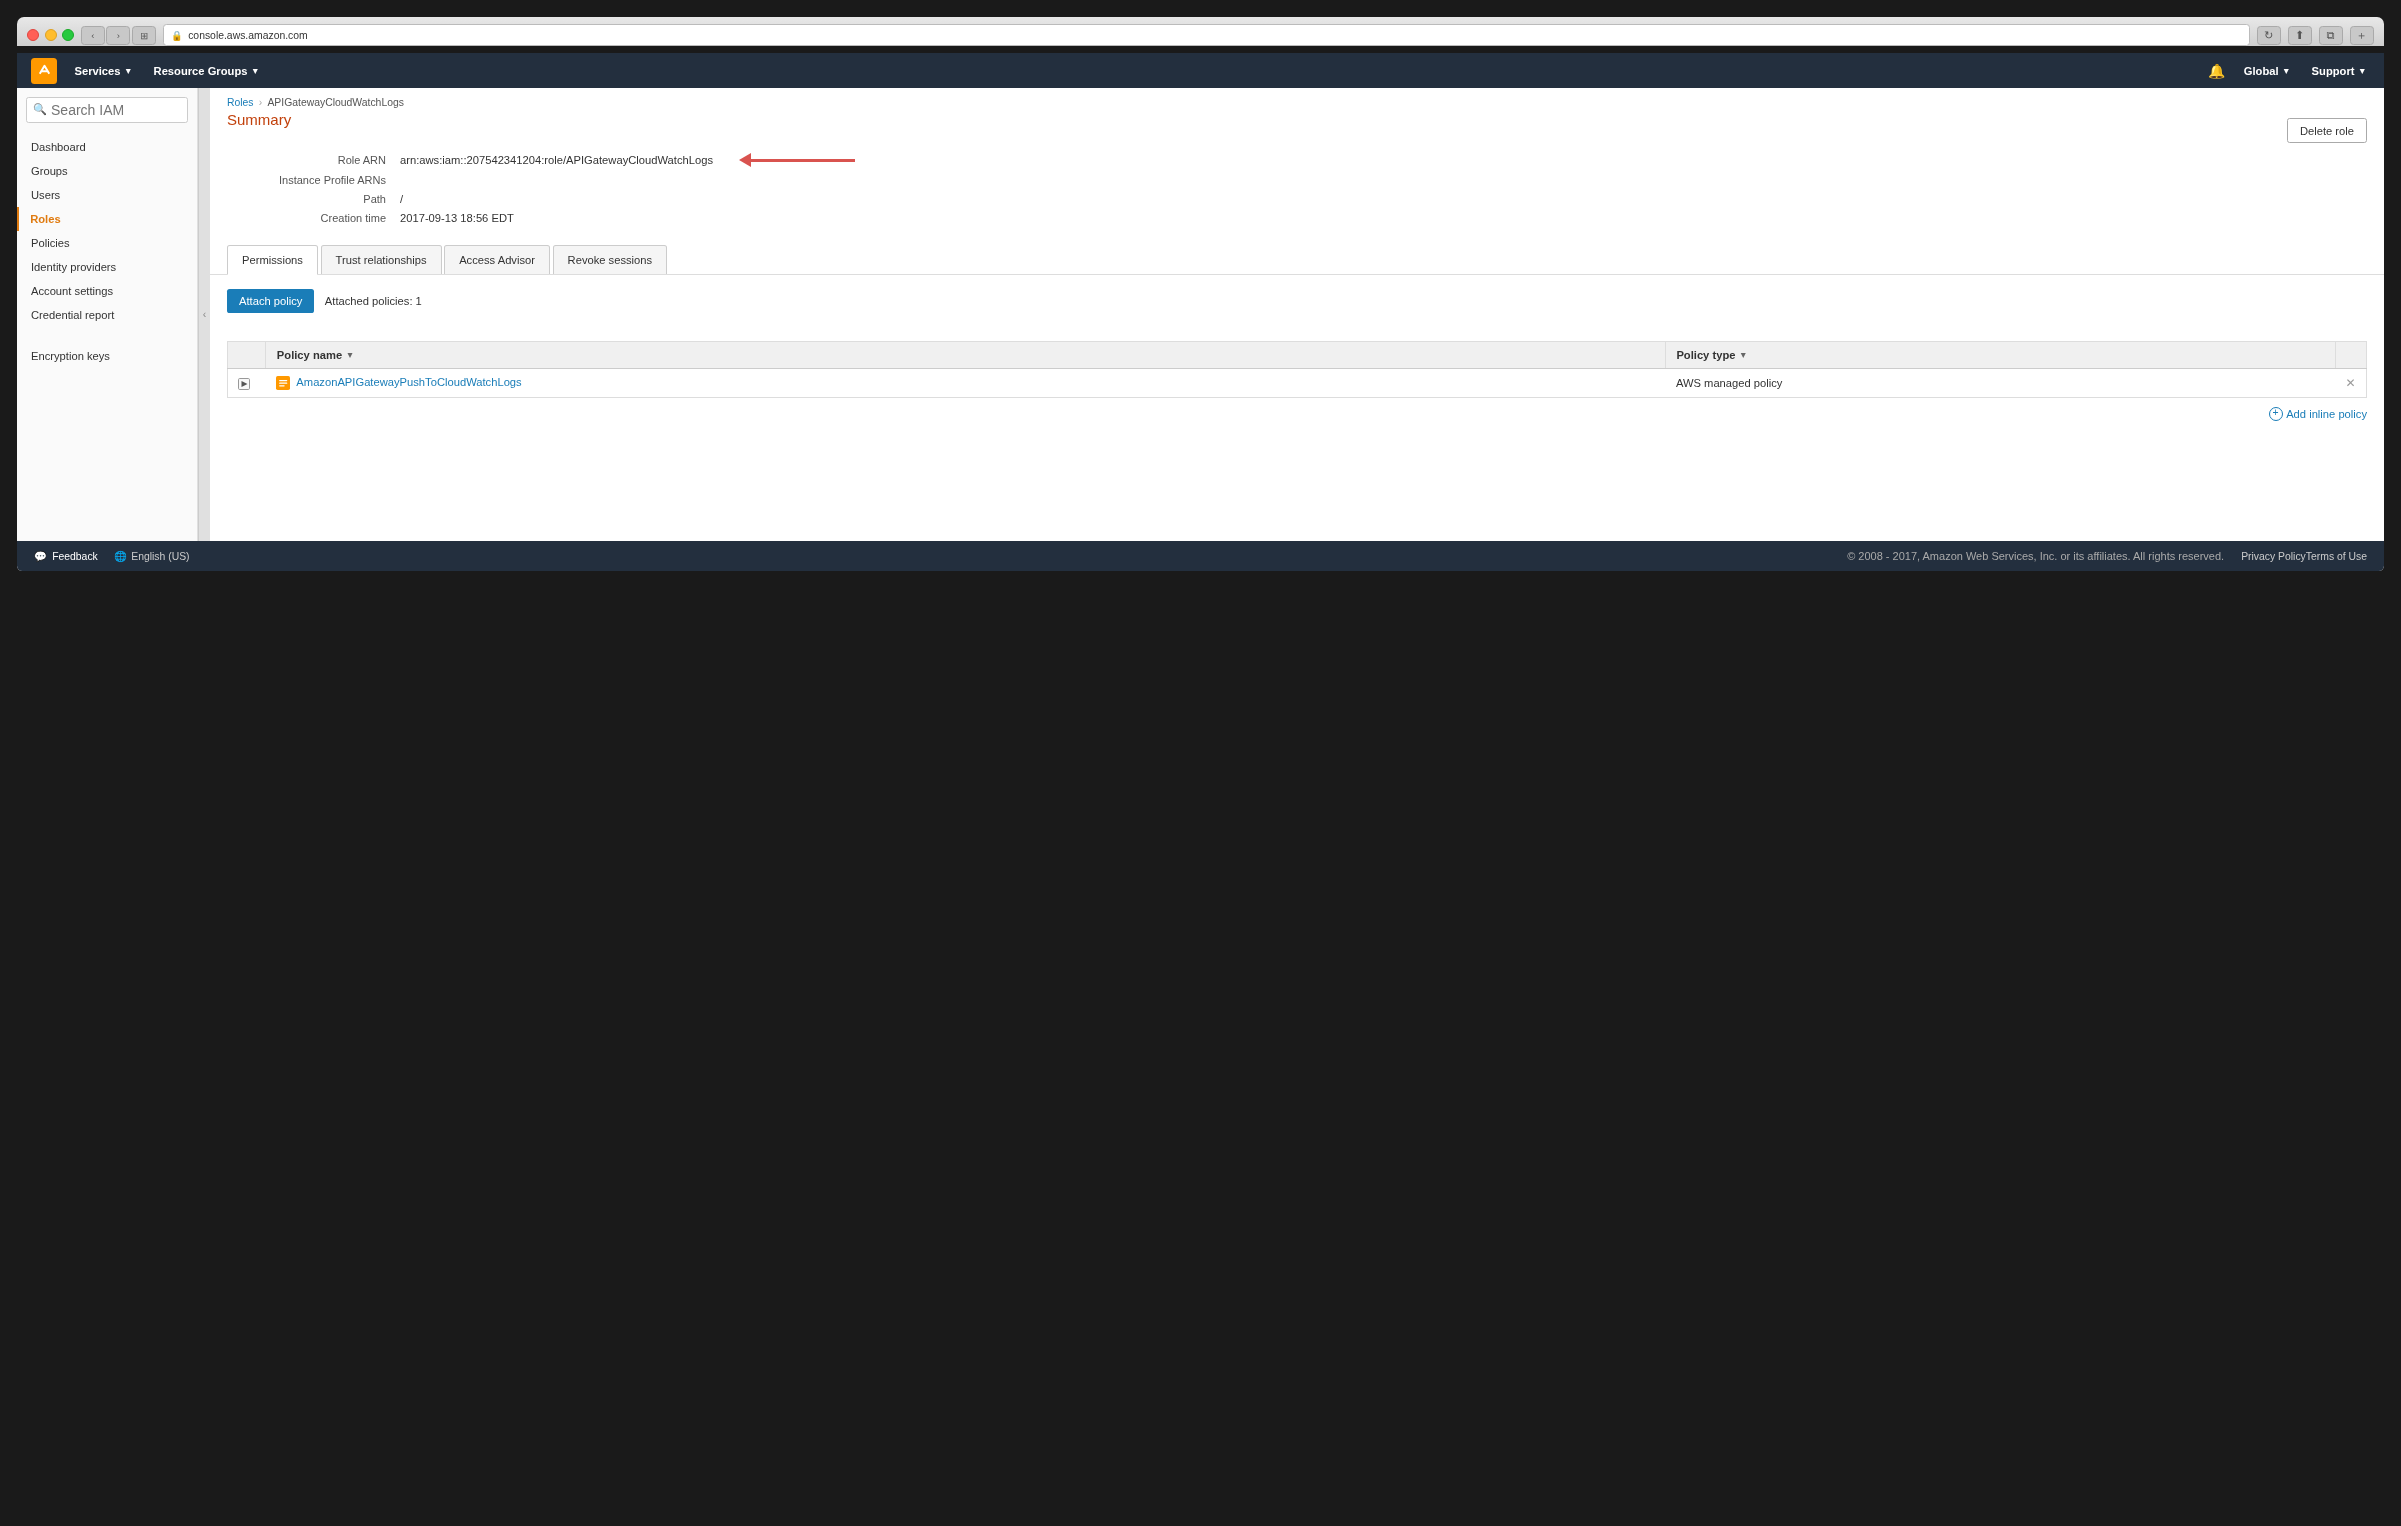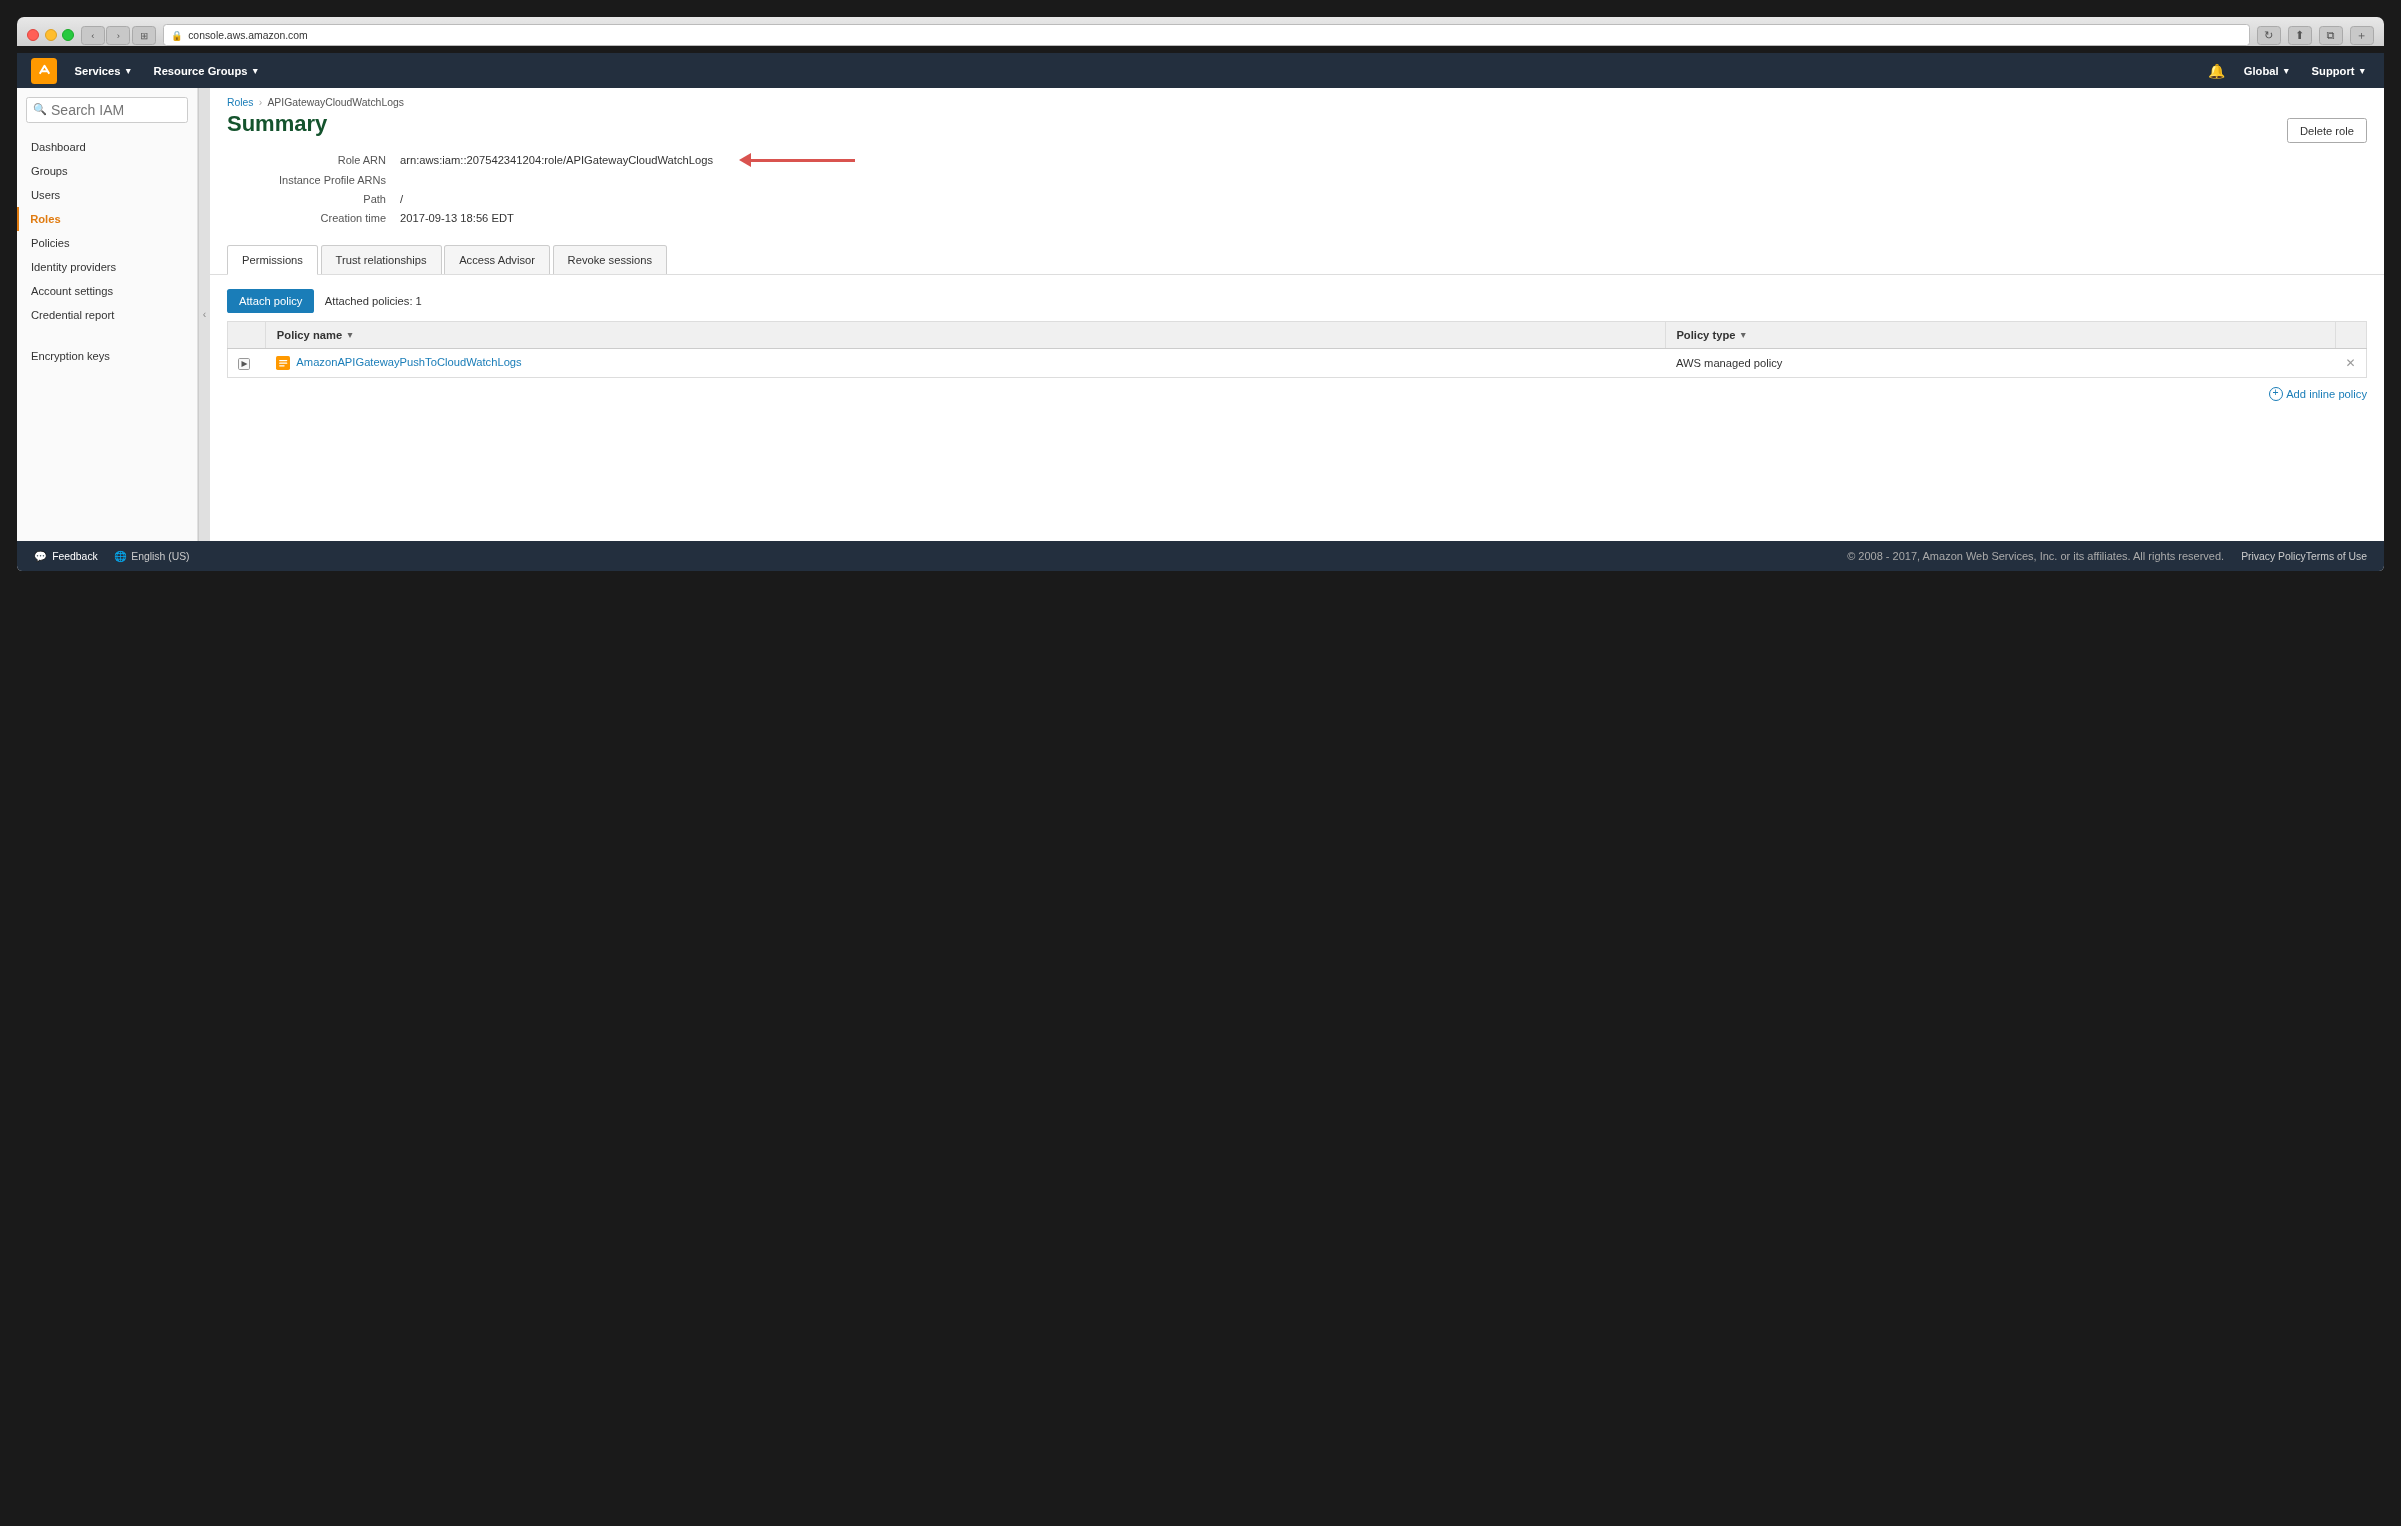--- a/index.html
+++ b/index.html
@@ -224,23 +224,23 @@
     .breadcrumb-sep { color: #aaa; }
 
     
     .summary-header {
       display: flex;
       align-items: flex-start;
       justify-content: space-between;
       padding: 3.5px 17px 10.4px 17px;
     }
     .summary-title {
-      font-size: 22px;
-      font-weight: 700;
-      color: #14532d;
+      font-size: 15px;
+      font-weight: 400;
+      color: #c2410c;
     }
     .delete-role-btn {
       background: white;
       border: 0.9px solid #aaa;
       border-radius: 2.6px;
       padding: 5.2px 12px;
       font-size: 11.2px;
       color: #333;
       cursor: pointer;
       margin-top: 7px;
@@ -353,21 +353,21 @@
     }
 
     
     .tab-content {
       padding: 14px 17px;
     }
     .tab-toolbar {
       display: flex;
       align-items: center;
       gap: 10.4px;
-      margin-bottom: 8px;
+      margin-bottom: 28px;
     }
     .attach-policy-btn {
       background: #1a7db8;
       color: white;
       border: none;
       border-radius: 2.6px;
       padding: 6px 12px;
       font-size: 11.2px;
       cursor: pointer;
       font-weight: 500;

